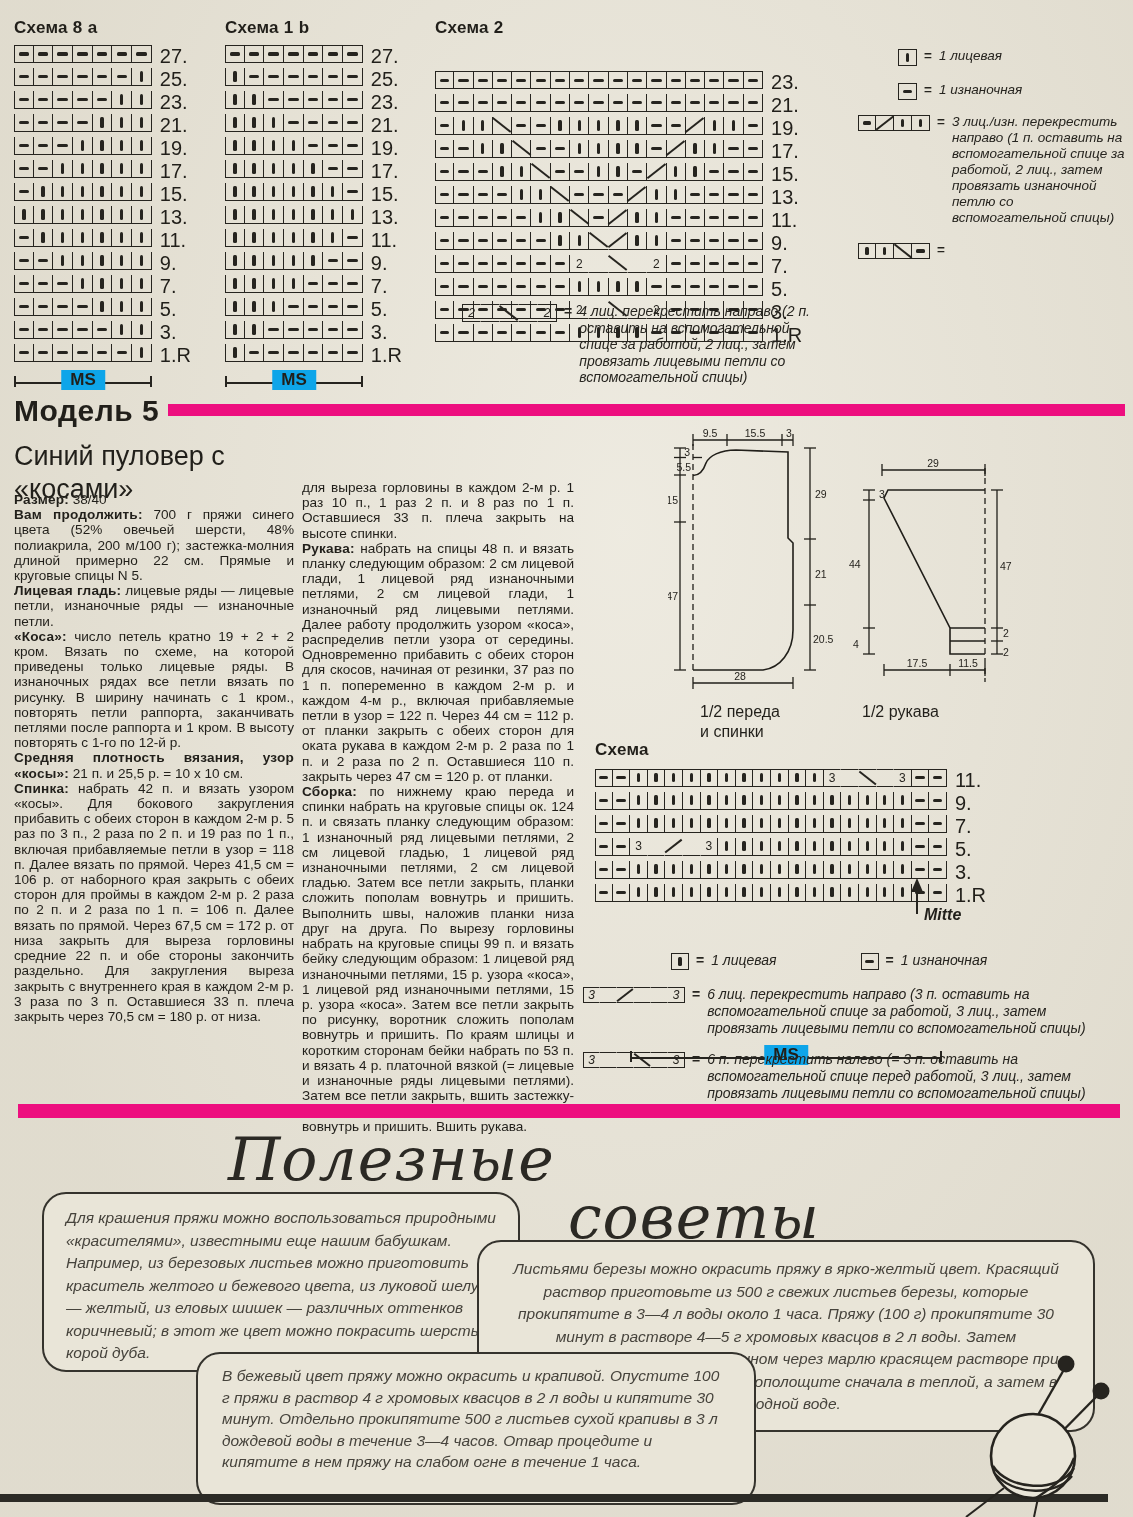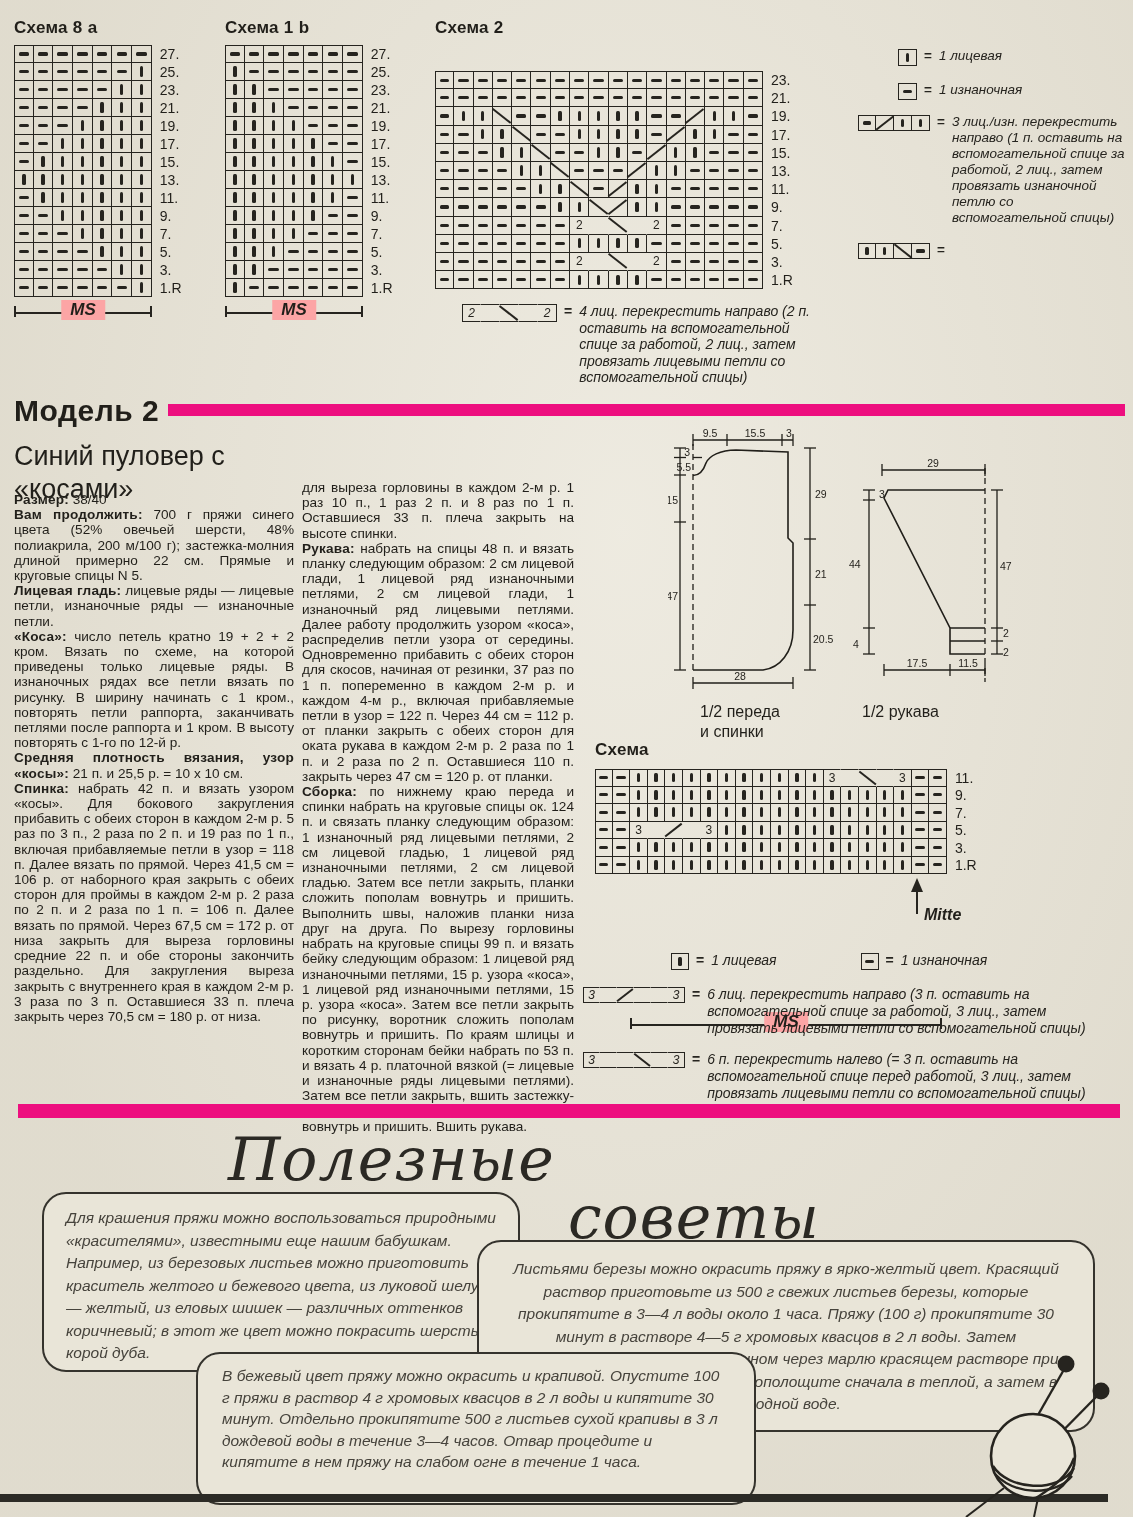--- a/index.html
+++ b/index.html
@@ -21,27 +21,27 @@
   }
   .ch-row .cell:first-child, .sym .cell:first-child{border-left:1.4px solid #26241f;}
   .ch-row:first-child .cell, .sym .cell{border-top:1.4px solid #26241f;}
   .cell.nr{border-right-color:transparent;}
   .cell i{display:block;}
   .knit{width:3.4px;height:60%;background:#26241f;border-radius:1.5px;}
   .purl{width:56%;height:3.2px;background:#26241f;border-radius:1.5px;}
   .diag{position:absolute;left:-14%;width:128%;top:calc(50% - 1.2px);height:2.3px;background:#26241f;}
   .dr{transform:rotate(38deg);} .dl{transform:rotate(-38deg);}
   .cell.num{font-size:12px;color:#26241f;}
-  .ch-label{width:36px;padding-left:8px;font-size:14px;align-self:center;white-space:nowrap;}
+  .ch-label{width:36px;padding-left:8px;font-size:20px;align-self:center;white-space:nowrap;}
   .ms-line{position:relative;height:16px;}
   .ms-line::before{content:'';position:absolute;left:0;right:0;top:8px;height:1.8px;background:#26241f;}
   .ms-line .tk{position:absolute;width:1.8px;height:11px;top:2px;background:#26241f;}
   .ms-line .tk.l{left:0;} .ms-line .tk.r{right:0;}
-  .ms-lab{position:absolute;left:50%;transform:translateX(-50%);top:-4px;background:#fca5a5;
-    padding:0 9px;font-weight:bold;font-style:italic;font-size:17px;}
+  .ms-lab{position:absolute;left:50%;transform:translateX(-50%);top:-4px;background:#0ea5e9;
+    padding:0 9px;font-weight:bold;font-size:17px;}
   .mitte-arrow{width:0;height:0;border-left:6px solid transparent;border-right:6px solid transparent;
     border-bottom:14px solid #26241f;margin-left:-6px;}
   .mitte-stem{width:1.8px;height:22px;background:#26241f;margin-left:-.9px;}
   .mitte-label{position:absolute;left:7px;top:28px;font-weight:bold;font-style:italic;font-size:16px;white-space:nowrap;}
   
   .legend-item{display:flex;gap:7px;font-style:italic;font-size:13.5px;line-height:16px;color:#26241f;}
   .sym{display:flex;flex:none;align-self:flex-start;margin-top:1px;}
   .eq{font-style:normal;font-weight:bold;flex:none;}
   
   .model-title{font-size:30px;font-weight:bold;letter-spacing:.5px;}
@@ -1417,21 +1417,21 @@
           <i class="diag dr"></i>
         </span>
         <span class="cell">
           <i class="purl"></i>
         </span>
       </span>
     <span class="eq">=</span>
   </div>
 </div>
 
-<div class="abs model-title" style="left:14px;top:394px;">Модель 2</div>
+<div class="abs model-title" style="left:14px;top:394px;">Модель 5</div>
 <div class="abs accent-bar" style="left:168px;top:404px;width:957px;height:12px;"></div>
 <div class="abs model-sub" style="left:14px;top:440px;width:255px;">Синий пуловер с «косами»</div>
 
 <div class="abs pcol" style="left:14px;top:492px;width:280px;">
     <p class="para"><b>Размер:</b> 38/40</p>
     <p class="para"><b>Вам продолжить:</b> 700 г пряжи синего цвета (52% овечьей шерсти, 48% полиакрила, 200 м/100 г); застежка-молния длиной примерно 22 см. Прямые и круговые спицы N 5.</p>
     <p class="para"><b>Лицевая гладь:</b> лицевые ряды — лицевые петли, изнаночные ряды — изнаночные петли.</p>
     <p class="para"><b>«Коса»:</b> число петель кратно 19 + 2 + 2 кром. Вязать по схеме, на которой приведены только лицевые ряды. В изнаночных рядах все петли вязать по рисунку. В ширину начинать с 1 кром., повторять петли раппорта, заканчивать петлями после раппорта и 1 кром. В высоту повторять с 1-го по 12-й р.</p>
     <p class="para"><b>Средняя плотность вязания, узор «косы»:</b> 21 п. и 25,5 р. = 10 x 10 см.</p>
     <p class="para"><b>Спинка:</b> набрать 42 п. и вязать узором «косы». Для бокового закругления прибавить с обеих сторон в каждом 2-м р. 5 раз по 3 п., 2 раза по 2 п. и 19 раз по 1 п., включая прибавляемые петли в узор = 118 п. Далее вязать по прямой. Через 41,5 см = 106 р. от наборного края закрыть с обеих сторон для проймы в каждом 2-м р. 2 раза по 2 п. и 2 раза по 1 п. = 106 п. Далее вязать по прямой. Через 67,5 см = 172 р. от низа закрыть для выреза горловины средние 22 п. и обе стороны закончить раздельно. Для закругления выреза закрыть с внутреннего края в каждом 2-м р. 3 раза по 3 п. Оставшиеся 33 п. плеча закрыть через 70,5 см = 180 р. от низа.</p>

